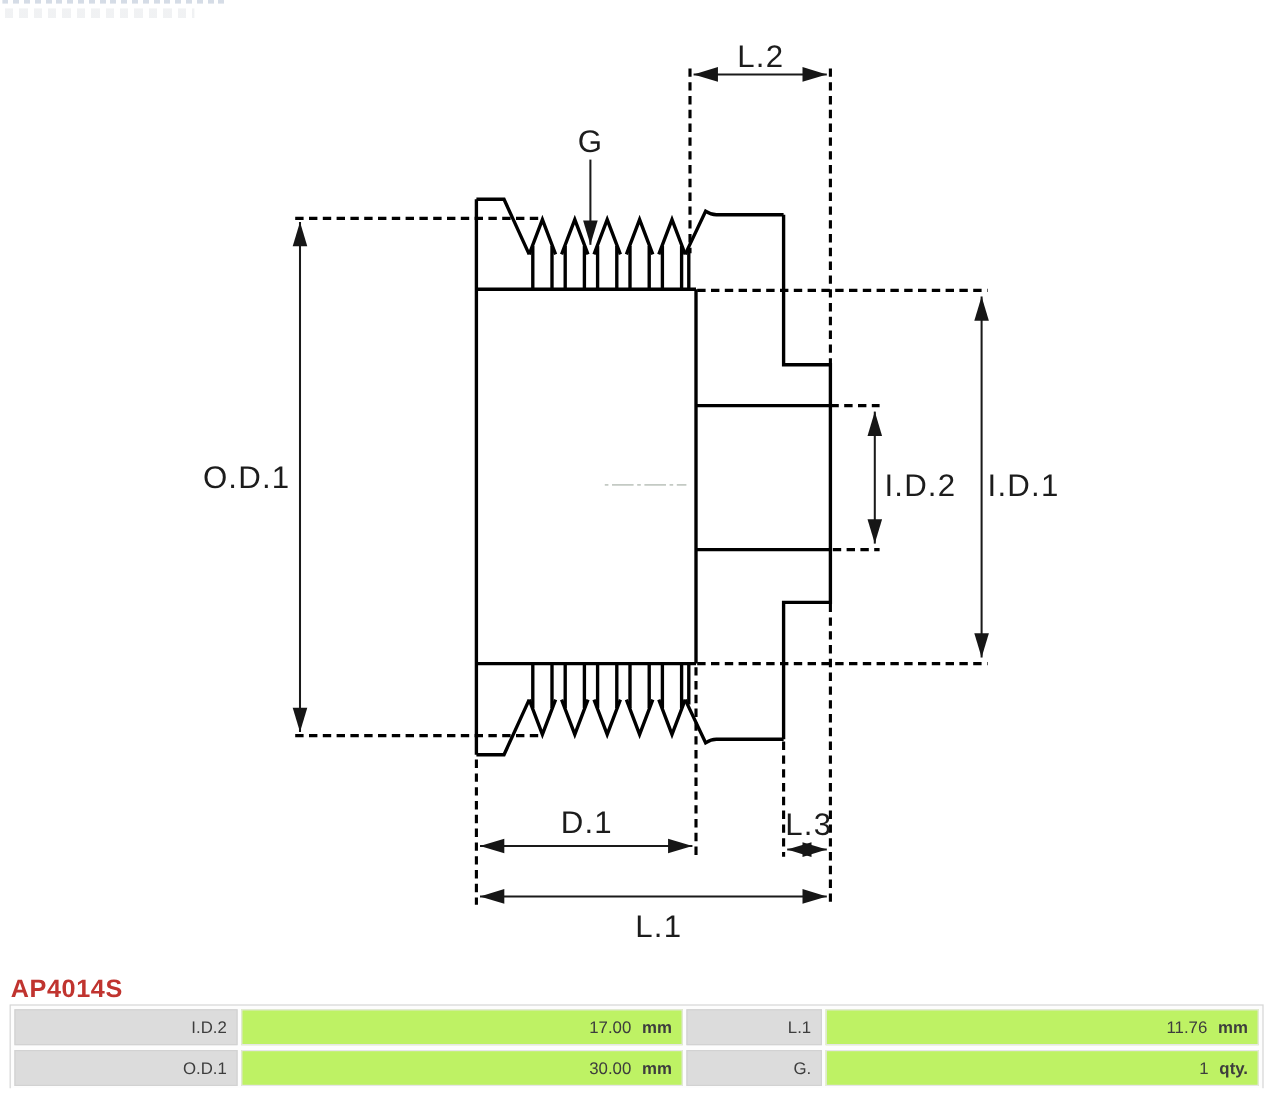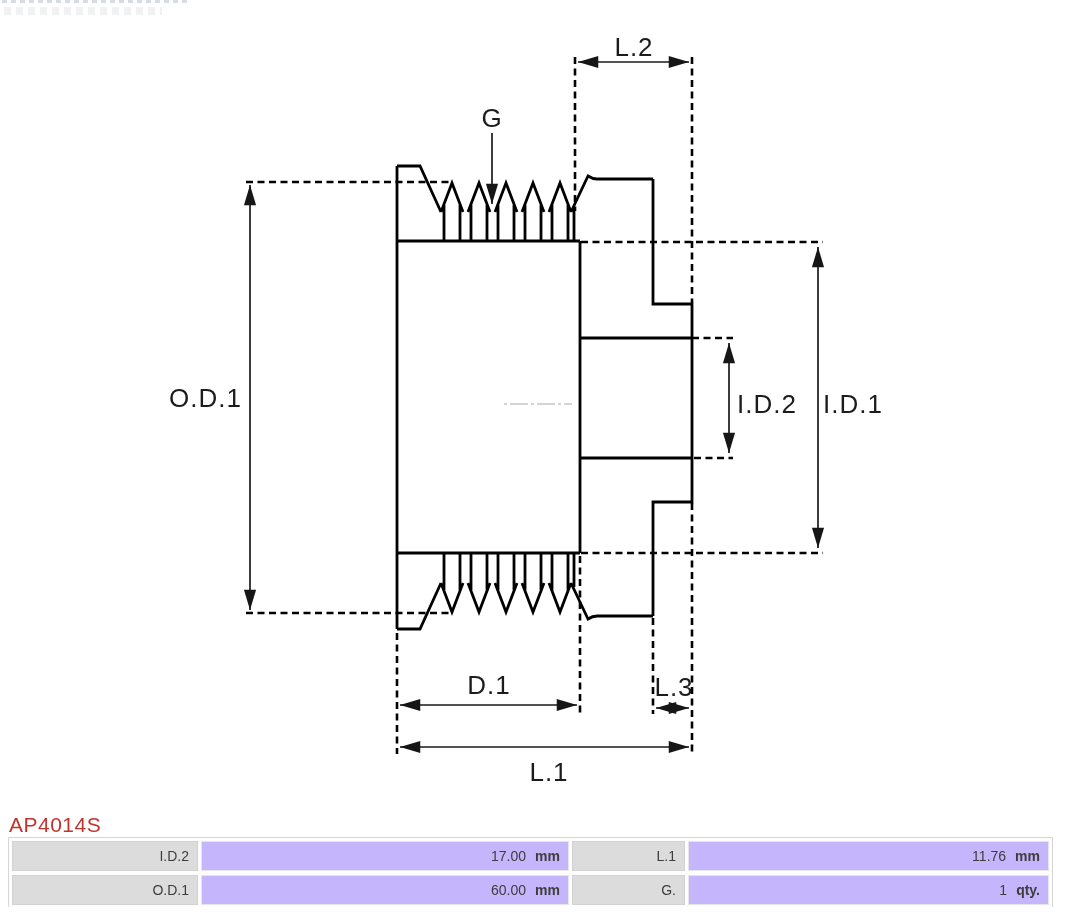--- a/index.html
+++ b/index.html
@@ -14,35 +14,35 @@
   .artifact2{position:absolute;left:4px;top:7px;width:158px;height:8px;
     background:repeating-linear-gradient(90deg,#97a0ac 0 7px,transparent 7px 12px);
     opacity:.14;}
   svg.drawing{position:absolute;left:0;top:0;}
   svg.drawing text{
     font-family:"Liberation Sans",sans-serif;
     font-size:26px;fill:#1c1c1c;letter-spacing:1px;
   }
   .part-code{
     position:absolute;left:9px;top:813px;
-    font-size:21px;font-weight:normal;color:#c0342f;letter-spacing:.5px;
+    font-size:21px;font-weight:bold;color:#c0342f;letter-spacing:.5px;
   }
   .spec-table{
     position:absolute;left:8px;top:837px;width:1045px;box-sizing:border-box;
     border:1px solid #d6d6d6;background:#fdfdfd;padding:3px;
     display:grid;grid-template-columns:186px 368px 113px 1fr;
     grid-auto-rows:30px;gap:4px 3px;
   }
   .cell{
     display:flex;align-items:center;justify-content:flex-end;
     padding-right:8px;font-size:14px;color:#3d3d3d;box-sizing:border-box;
     white-space:nowrap;
   }
   .cell.lbl{background:#dcdcdc;border:1px solid #d2d2d2;}
-  .cell.val{background:#c4b5fd;border:1px solid #e6e6e6;}
+  .cell.val{background:#bef264;border:1px solid #e6e6e6;}
   .cell .unit{margin-left:9px;font-weight:bold;}
 </style>
 </head>
 <body>
 
 <div class="page">
 
   <div class="artifact"></div>
   <div class="artifact2"></div>
 
@@ -134,21 +134,21 @@
     </div>
     <div class="cell val">
       <span>11.76</span>
       <span class="unit">mm</span>
     </div>
 
     <div class="cell lbl">
       <span>O.D.1</span>
     </div>
     <div class="cell val">
-      <span>60.00</span>
+      <span>30.00</span>
       <span class="unit">mm</span>
     </div>
     <div class="cell lbl">
       <span>G.</span>
     </div>
     <div class="cell val">
       <span>1</span>
       <span class="unit">qty.</span>
     </div>
   </div>

